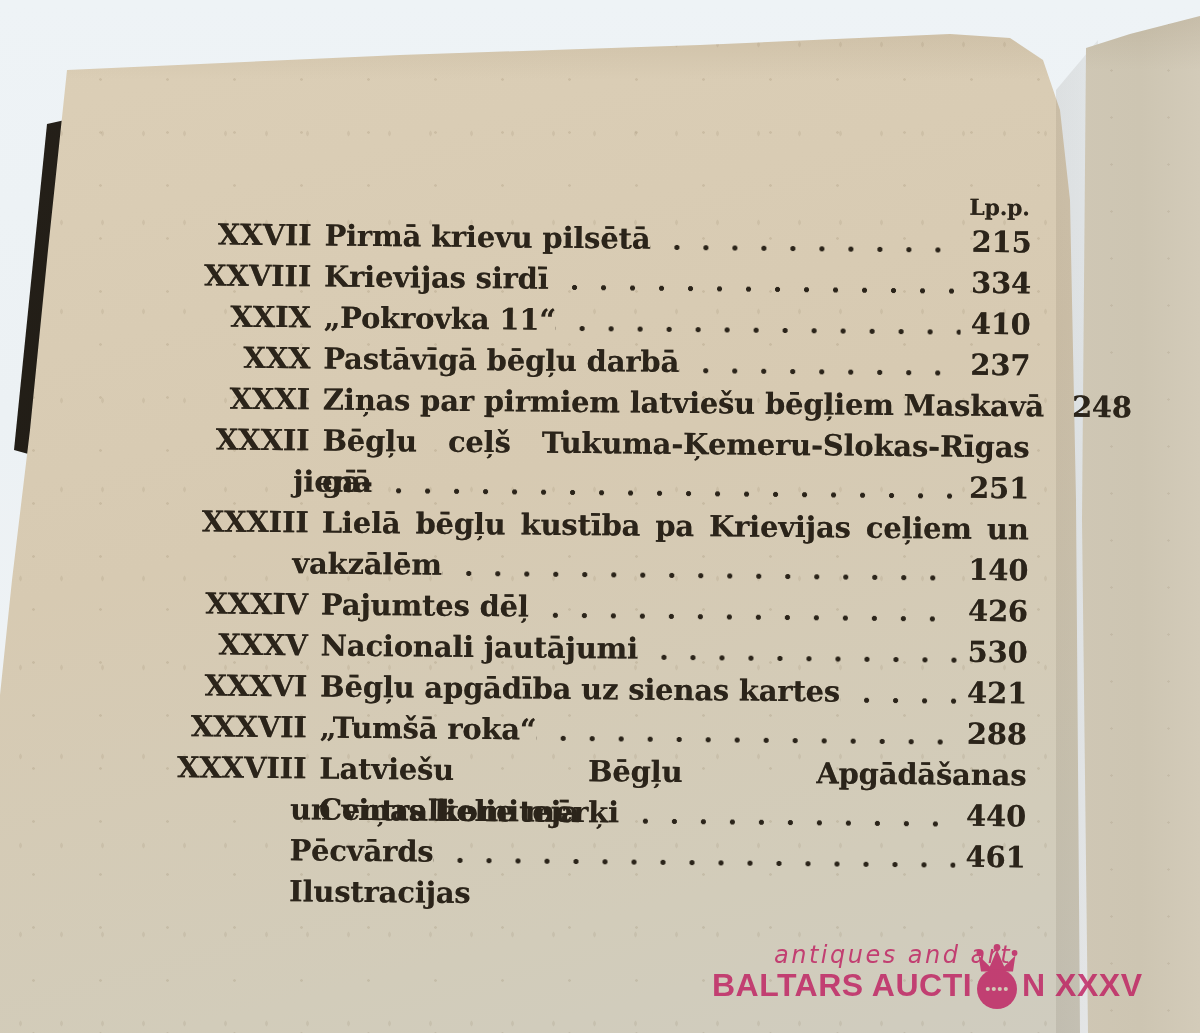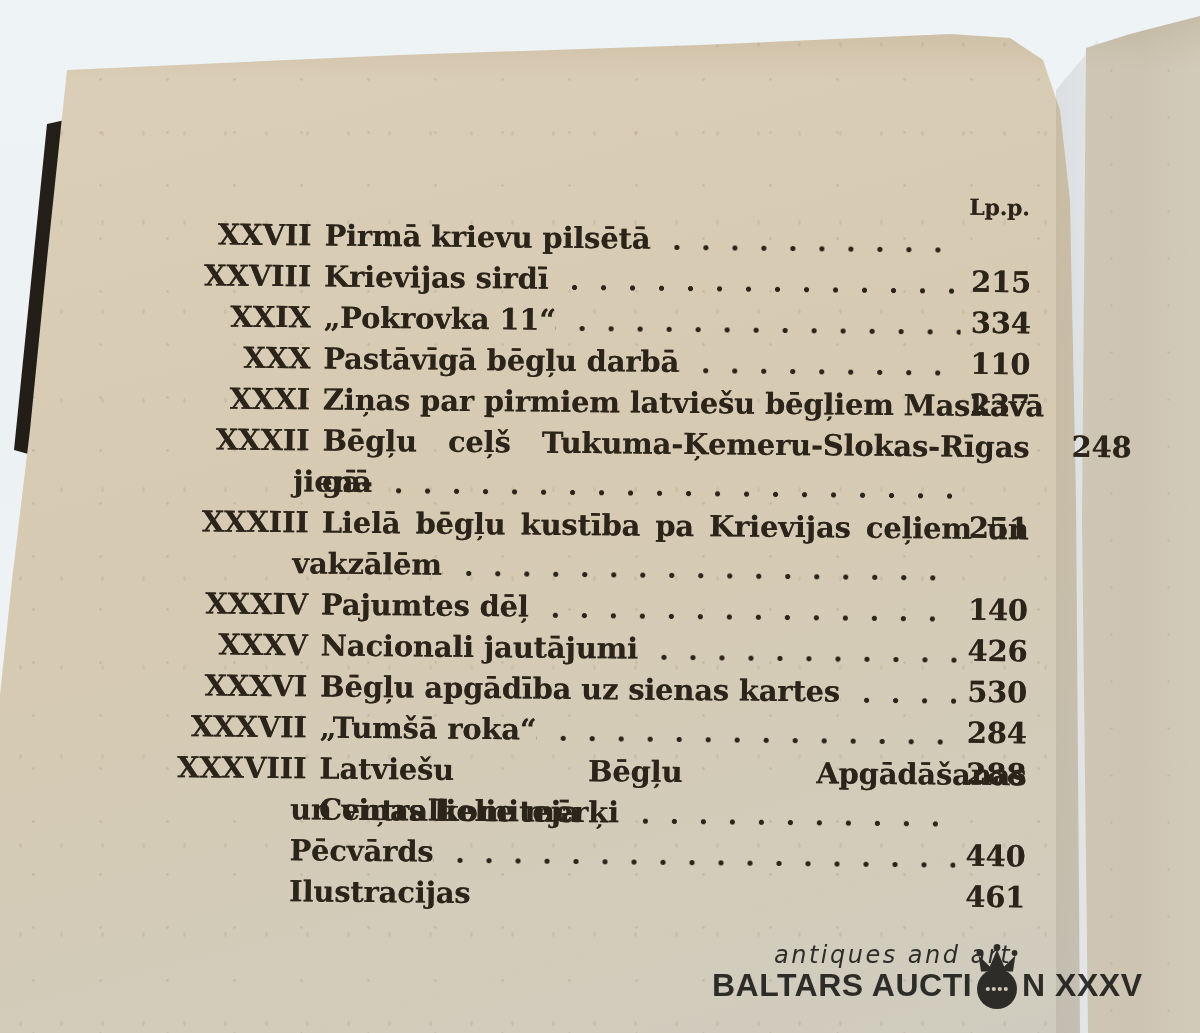--- a/index.html
+++ b/index.html
@@ -54,23 +54,23 @@
   .num{width:152px;flex:none;text-align:right;}
   .gap{width:13px;flex:none;}
   .spacer{width:136px;flex:none;}
   .t{white-space:nowrap;}
   .t-full{flex:1;text-align:justify;text-align-last:justify;}
   .leader{
     flex:1;min-width:18px;margin-right:10px;
     background-image:radial-gradient(circle,#2b241a 2.2px,rgba(0,0,0,0) 2.9px);
     background-size:29px 7px;background-repeat:repeat-x;background-position:12px 25px;
   }
-  .pg{flex:none;text-align:left;margin-top:40px;}
-  
-  .watermark{position:absolute;left:712px;top:942px;color:#000000;opacity:.78;}
+  .pg{flex:none;text-align:left;}
+  
+  .watermark{position:absolute;left:712px;top:942px;color:#be185d;opacity:.78;}
   .wm-tagline{
     font-family:"DejaVu Sans","Liberation Sans",sans-serif;font-style:italic;
     font-size:24px;letter-spacing:2.5px;margin-left:62px;height:26px;line-height:26px;
   }
   .wm-brand{
     display:flex;align-items:center;height:32px;margin-top:1px;
     font-family:Liberation Sans, sans-serif;font-weight:bold;
     font-size:32px;letter-spacing:.5px;white-space:nowrap;
   }
   .wm-logo{height:70px;width:48px;position:relative;top:-8px;margin:0 1px;flex:none;}
@@ -98,21 +98,21 @@
         <span class="gap"></span>
         <span class="t">Krievijas sirdī</span>
         <span class="leader"></span>
         <span class="pg">334</span>
       </div>
       <div class="row">
         <span class="num">XXIX</span>
         <span class="gap"></span>
         <span class="t">„Pokrovka 11“</span>
         <span class="leader"></span>
-        <span class="pg">110</span>
+        <span class="pg">410</span>
       </div>
       <div class="row">
         <span class="num">XXX</span>
         <span class="gap"></span>
         <span class="t">Pastāvīgā bēgļu darbā</span>
         <span class="leader"></span>
         <span class="pg">237</span>
       </div>
       <div class="row">
         <span class="num">XXXI</span>
@@ -155,21 +155,21 @@
         <span class="gap"></span>
         <span class="t">Nacionali jautājumi</span>
         <span class="leader"></span>
         <span class="pg">530</span>
       </div>
       <div class="row">
         <span class="num">XXXVI</span>
         <span class="gap"></span>
         <span class="t">Bēgļu apgādība uz sienas kartes</span>
         <span class="leader"></span>
-        <span class="pg">284</span>
+        <span class="pg">421</span>
       </div>
       <div class="row">
         <span class="num">XXXVII</span>
         <span class="gap"></span>
         <span class="t">„Tumšā roka“</span>
         <span class="leader"></span>
         <span class="pg">288</span>
       </div>
       <div class="row">
         <span class="num">XXXVIII</span>

